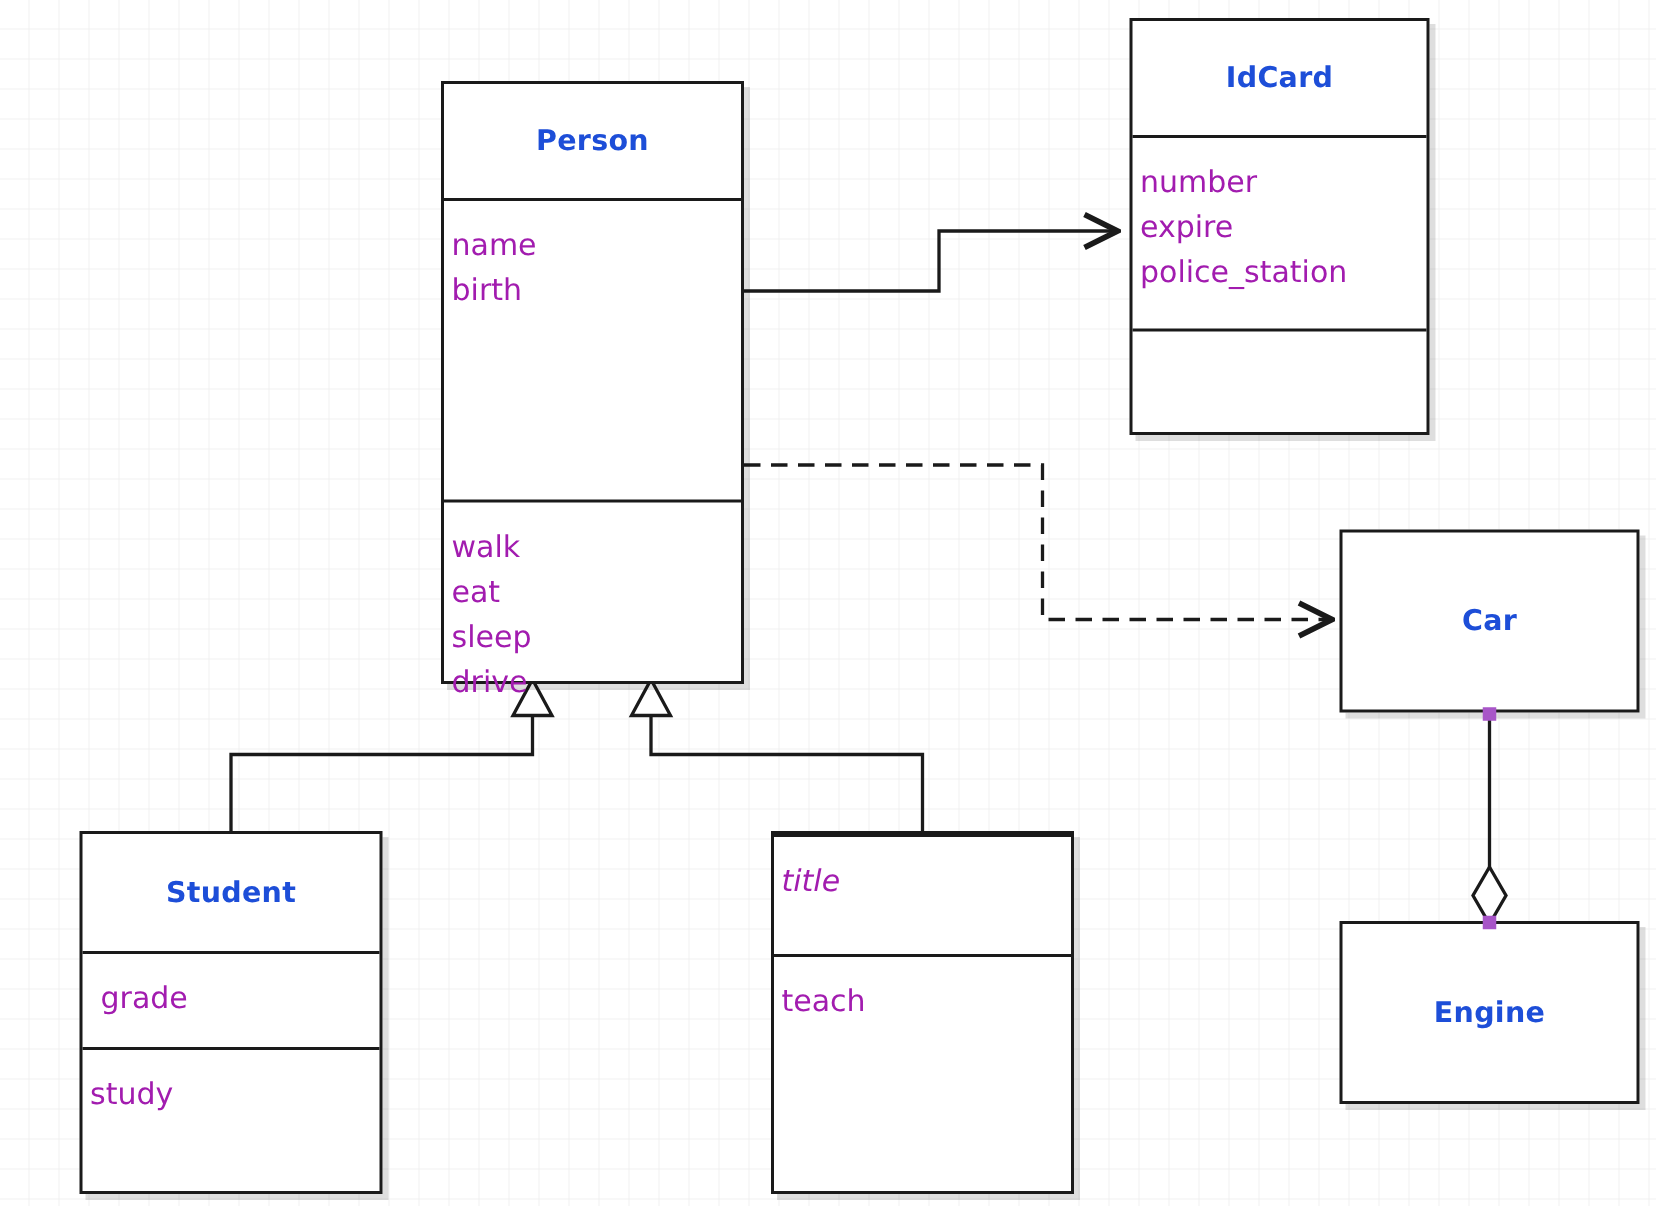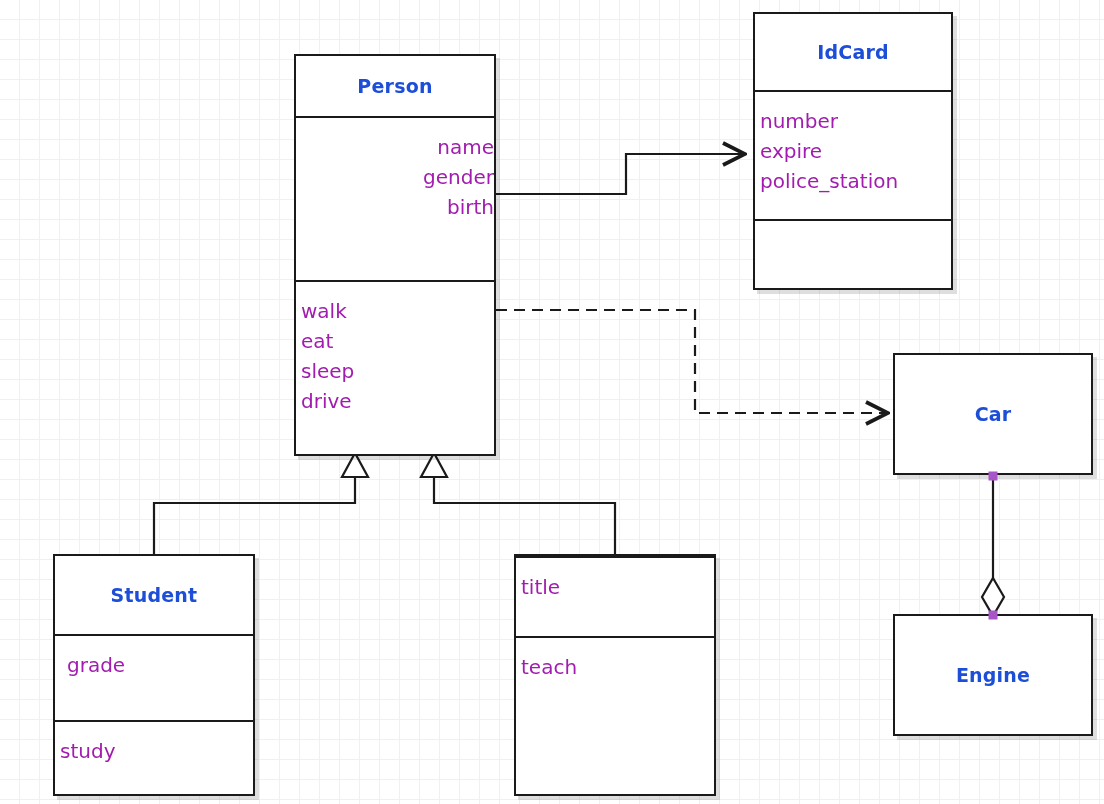--- a/index.html
+++ b/index.html
@@ -99,24 +99,23 @@
       <path d="M 434 453 L 447 477 L 421 477 Z" fill="#ffffff" stroke="#1a1a1a" stroke-width="2.2"></path>
     </g>
 
     <g>
       <path d="M 993 476 L 993 584" fill="none" stroke="#1a1a1a" stroke-width="2.2"></path>
       <path d="M 993 578 L 1004 597 L 993 616 L 982 597 Z" fill="#ffffff" stroke="#1a1a1a" stroke-width="2.2"></path>
     </g>
   </svg>
 
   <div class="uml-class" style="left:294px; top:54px; width:202px; height:402px;">
-    <div class="compartment class-title" style="height:60px;">Person</div>
-    <div class="compartment divided member-list" style="height:164px;text-align:right;">
+    <div class="compartment class-title" style="height:76px;">Person</div>
+    <div class="compartment divided member-list" style="height:201px;">
       <div class="member">name</div>
-      <div class="member">gender</div>
       <div class="member">birth</div>
     </div>
     <div class="compartment divided member-list" style="height:162px;">
       <div class="member">walk</div>
       <div class="member">eat</div>
       <div class="member">sleep</div>
       <div class="member">drive</div>
     </div>
   </div>
 
@@ -125,30 +124,30 @@
     <div class="compartment divided member-list" style="height:129px;">
       <div class="member">number</div>
       <div class="member">expire</div>
       <div class="member">police_station</div>
     </div>
     <div class="compartment divided" style="height:69px;"></div>
   </div>
 
   <div class="uml-class" style="left:53px; top:554px; width:202px; height:242px;">
     <div class="compartment class-title" style="height:78px;">Student</div>
-    <div class="compartment divided member-list" style="height:86px;padding-left:12px;">
+    <div class="compartment divided member-list" style="height:64px;padding-left:12px;">
       <div class="member">grade</div>
     </div>
     <div class="compartment divided member-list" style="height:82px;">
       <div class="member">study</div>
     </div>
   </div>
 
   <div class="uml-class" style="left:514px; top:554px; width:202px; height:242px;">
-    <div class="compartment divided member-list" style="height:80px;">
+    <div class="compartment divided member-list" style="height:80px;font-style:italic;">
       <div class="member">title</div>
     </div>
     <div class="compartment divided member-list" style="height:82px;">
       <div class="member">teach</div>
     </div>
   </div>
 
   <div class="uml-class" style="left:893px; top:353px; width:200px; height:122px;">
     <div class="compartment class-title" style="height:118px;">Car</div>
   </div>

